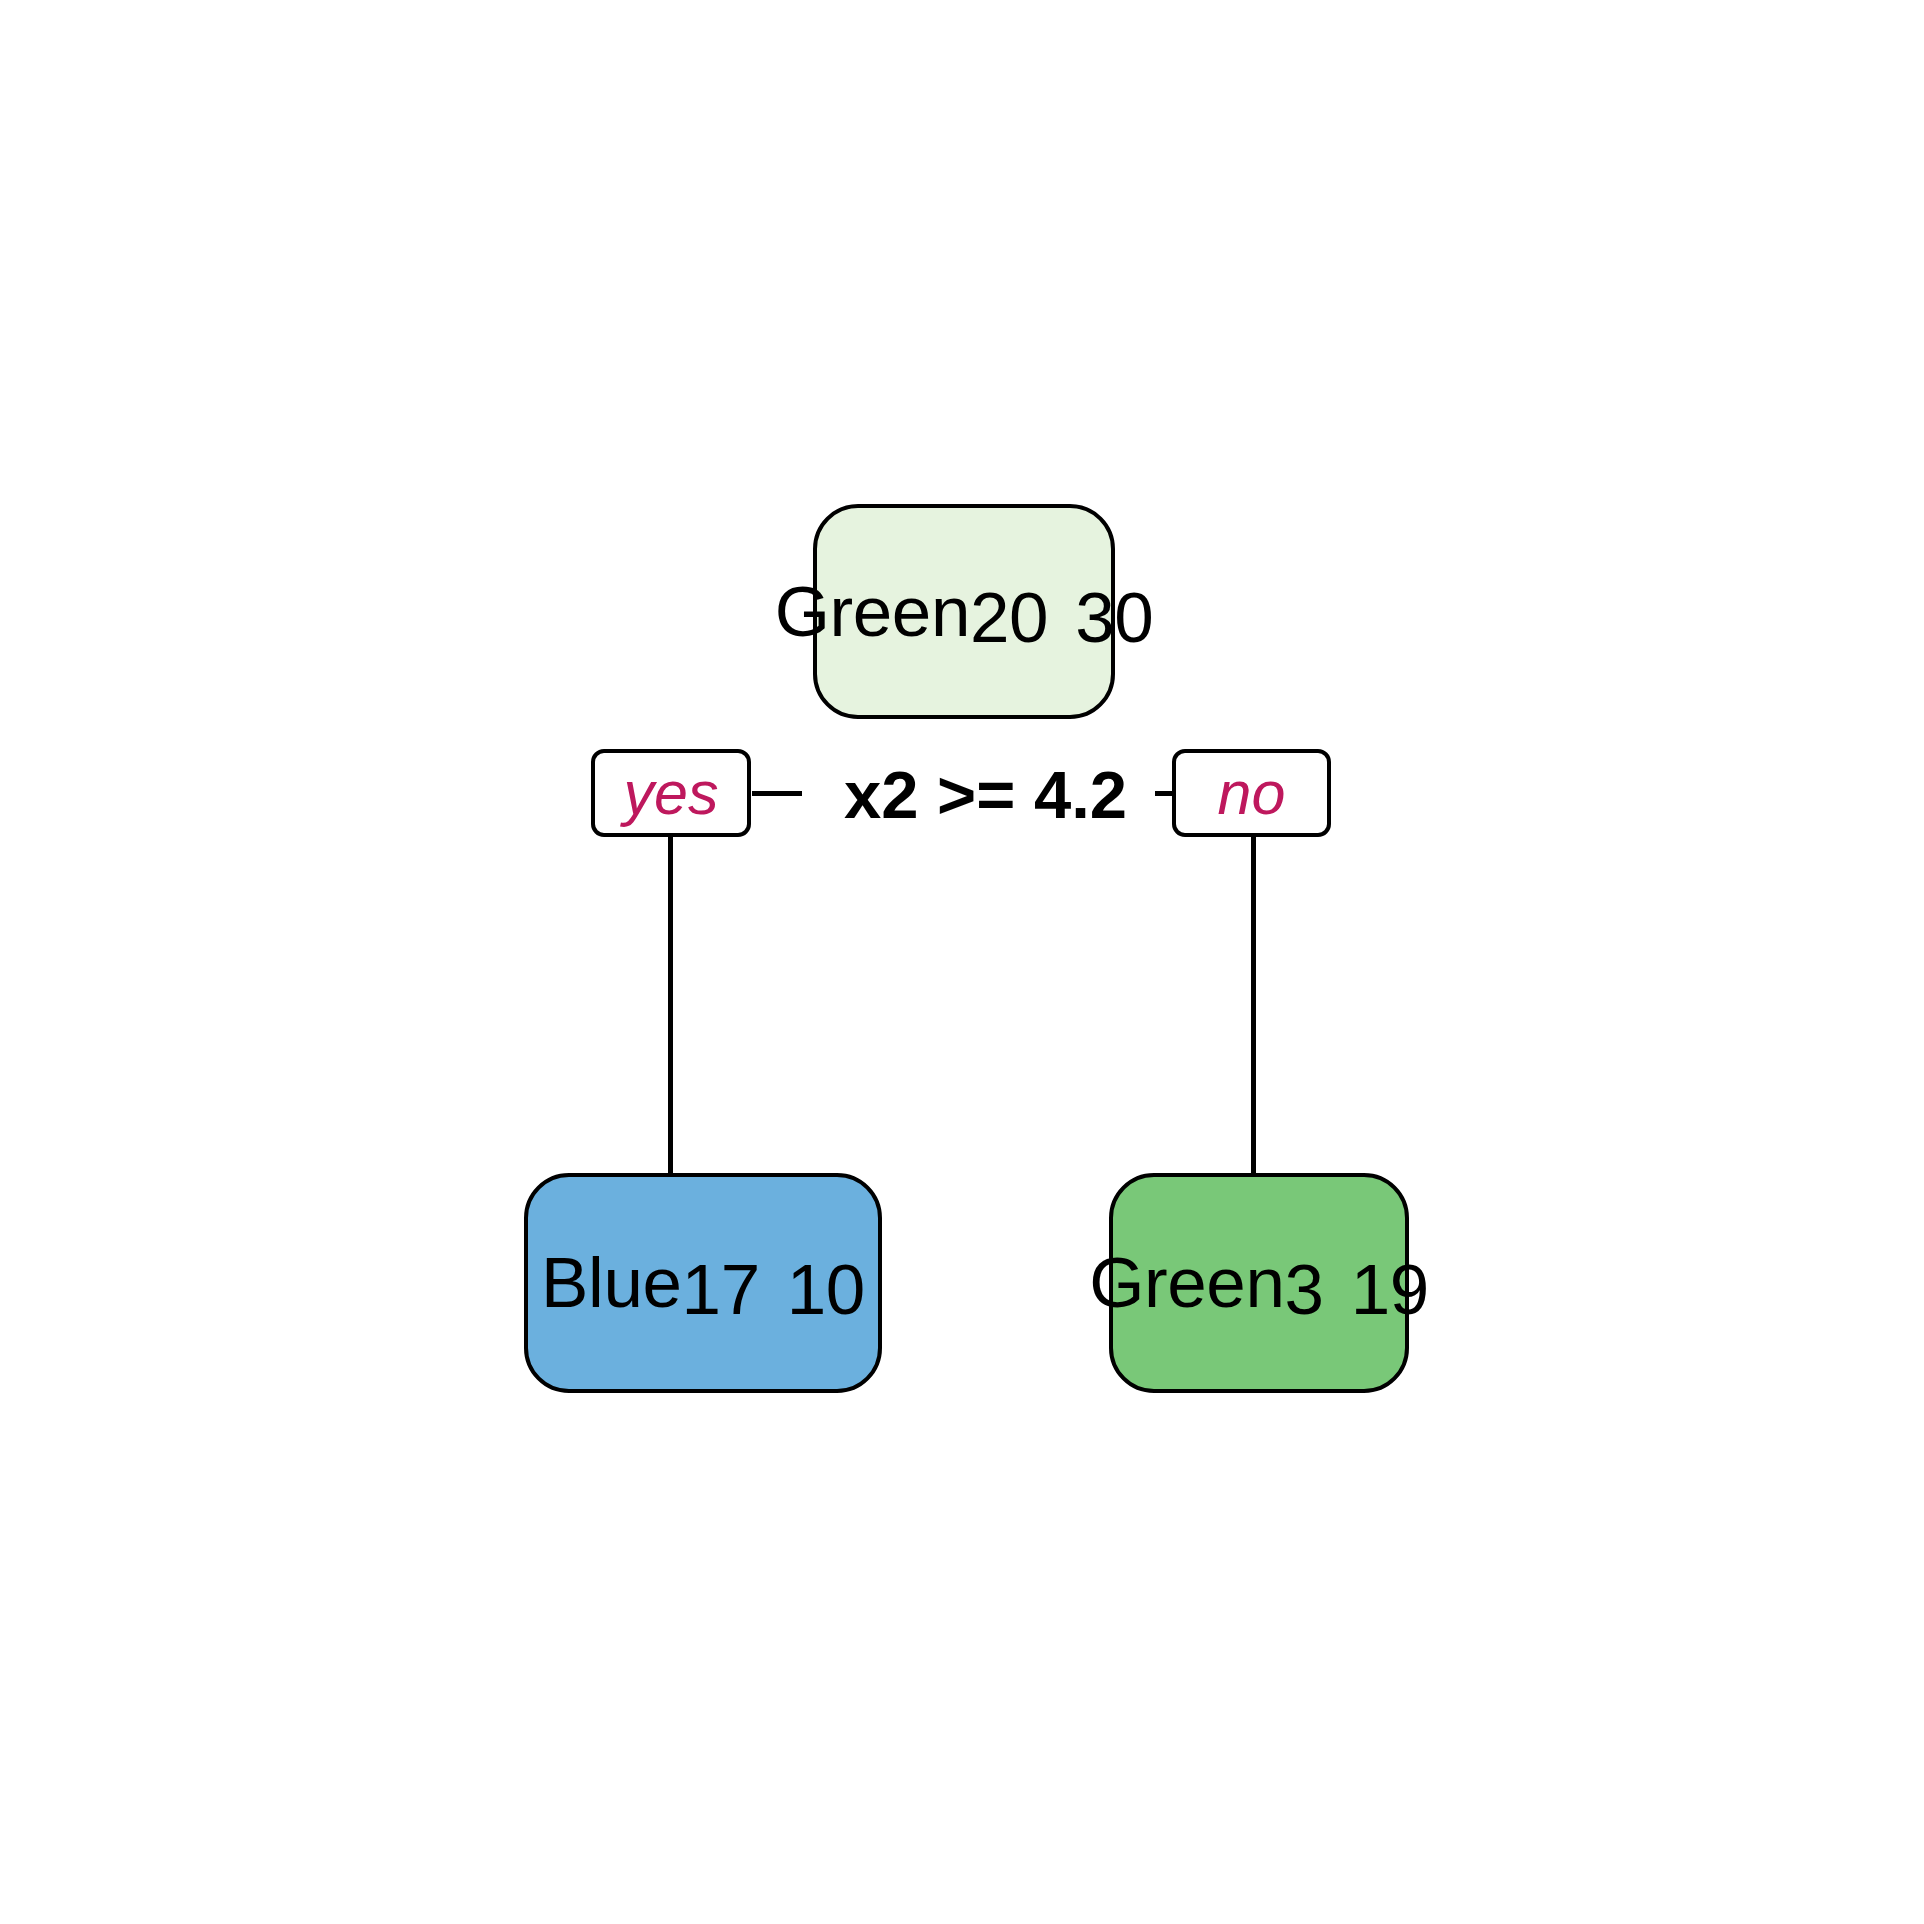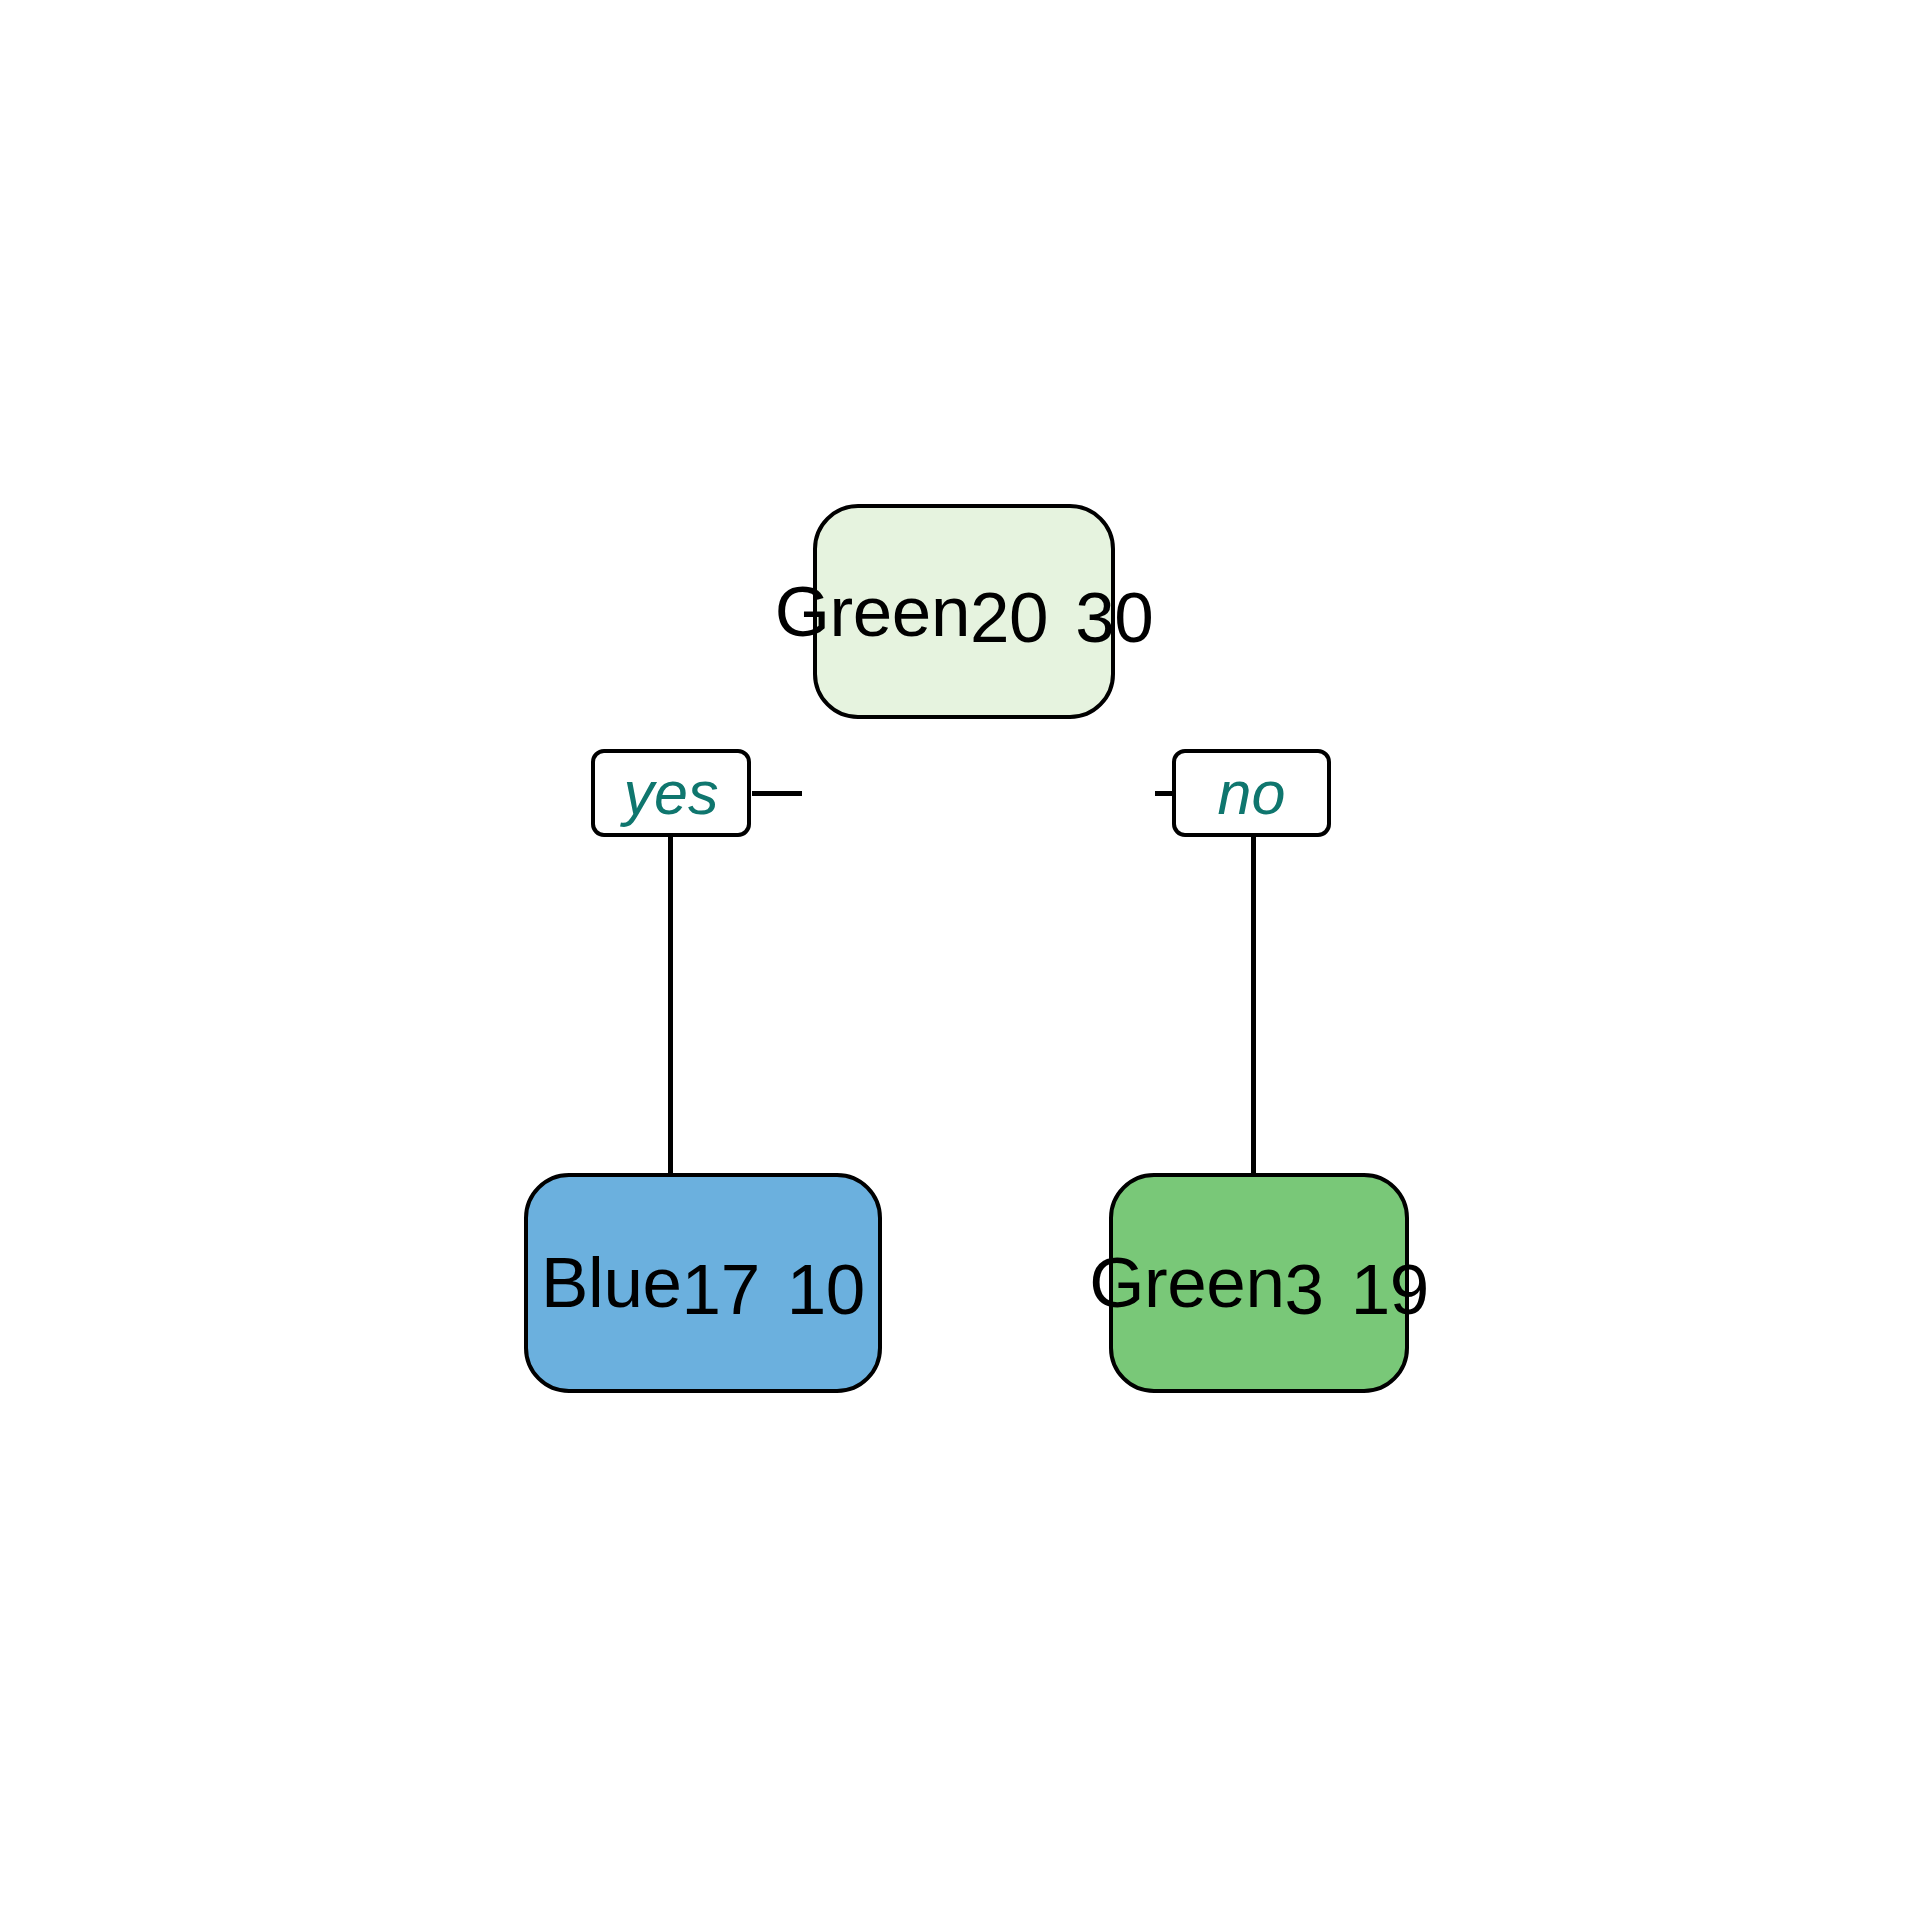--- a/index.html
+++ b/index.html
@@ -71,21 +71,21 @@
     position: absolute;
     box-sizing: border-box;
     background: #ffffff;
     border: 4.8px solid #000000;
     border-radius: 13px;
     display: flex;
     align-items: center;
     justify-content: center;
     font-style: italic;
     font-size: 61px;
-    color: #0f766e;
+    color: #be185d;
     line-height: 1;
     white-space: nowrap;
   }
   #chip-yes {
     left: 591px;
     top: 749px;
     width: 160px;
     height: 88px;
   }
   #chip-no {
@@ -137,20 +137,21 @@
     <div class="node-label">Green</div>
     <div class="node-counts">
       <span>20</span><span class="gap"></span><span>30</span>
     </div>
   </div>
 
   <div class="branch-chip" id="chip-yes">yes</div>
 
   <div class="edge-h" id="stub-yes"></div>
 
+  <div id="split-rule">x2 &gt;= 4.2</div>
 
   <div class="edge-h" id="stub-no"></div>
 
   <div class="branch-chip" id="chip-no">no</div>
 
   <div class="edge-v" id="link-left"></div>
   <div class="edge-v" id="link-right"></div>
 
   <div class="node" id="node-leaf-left" style="background: rgb(107, 176, 222);">
     <div class="node-label">Blue</div>

